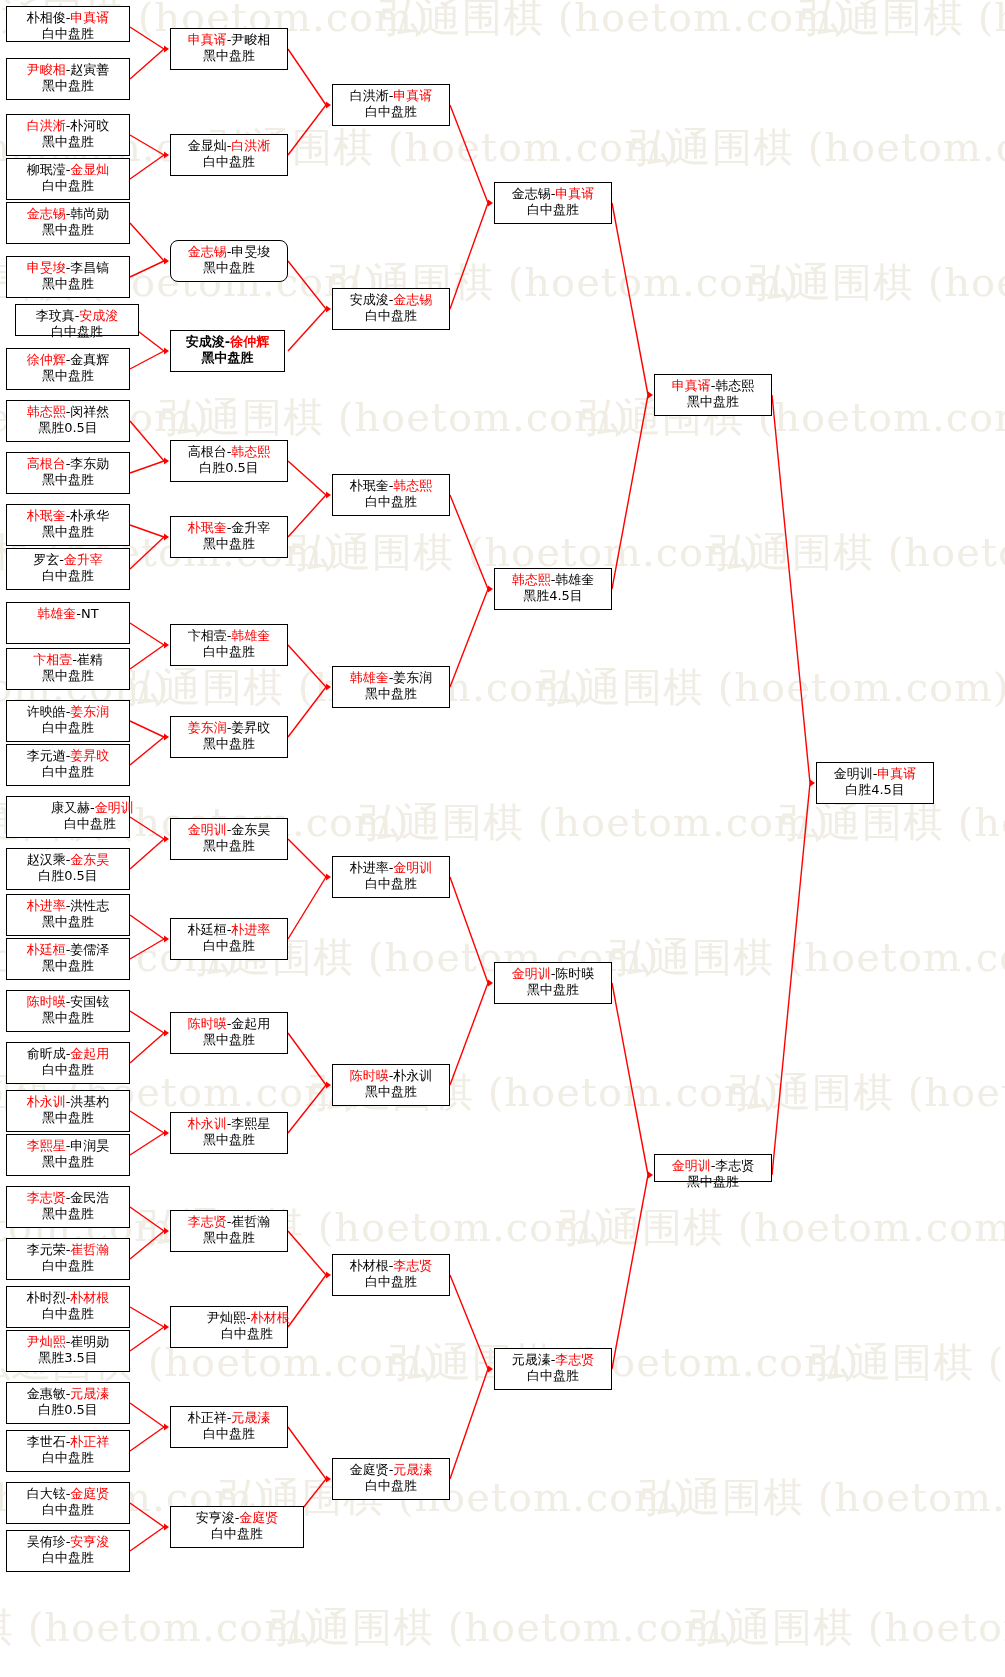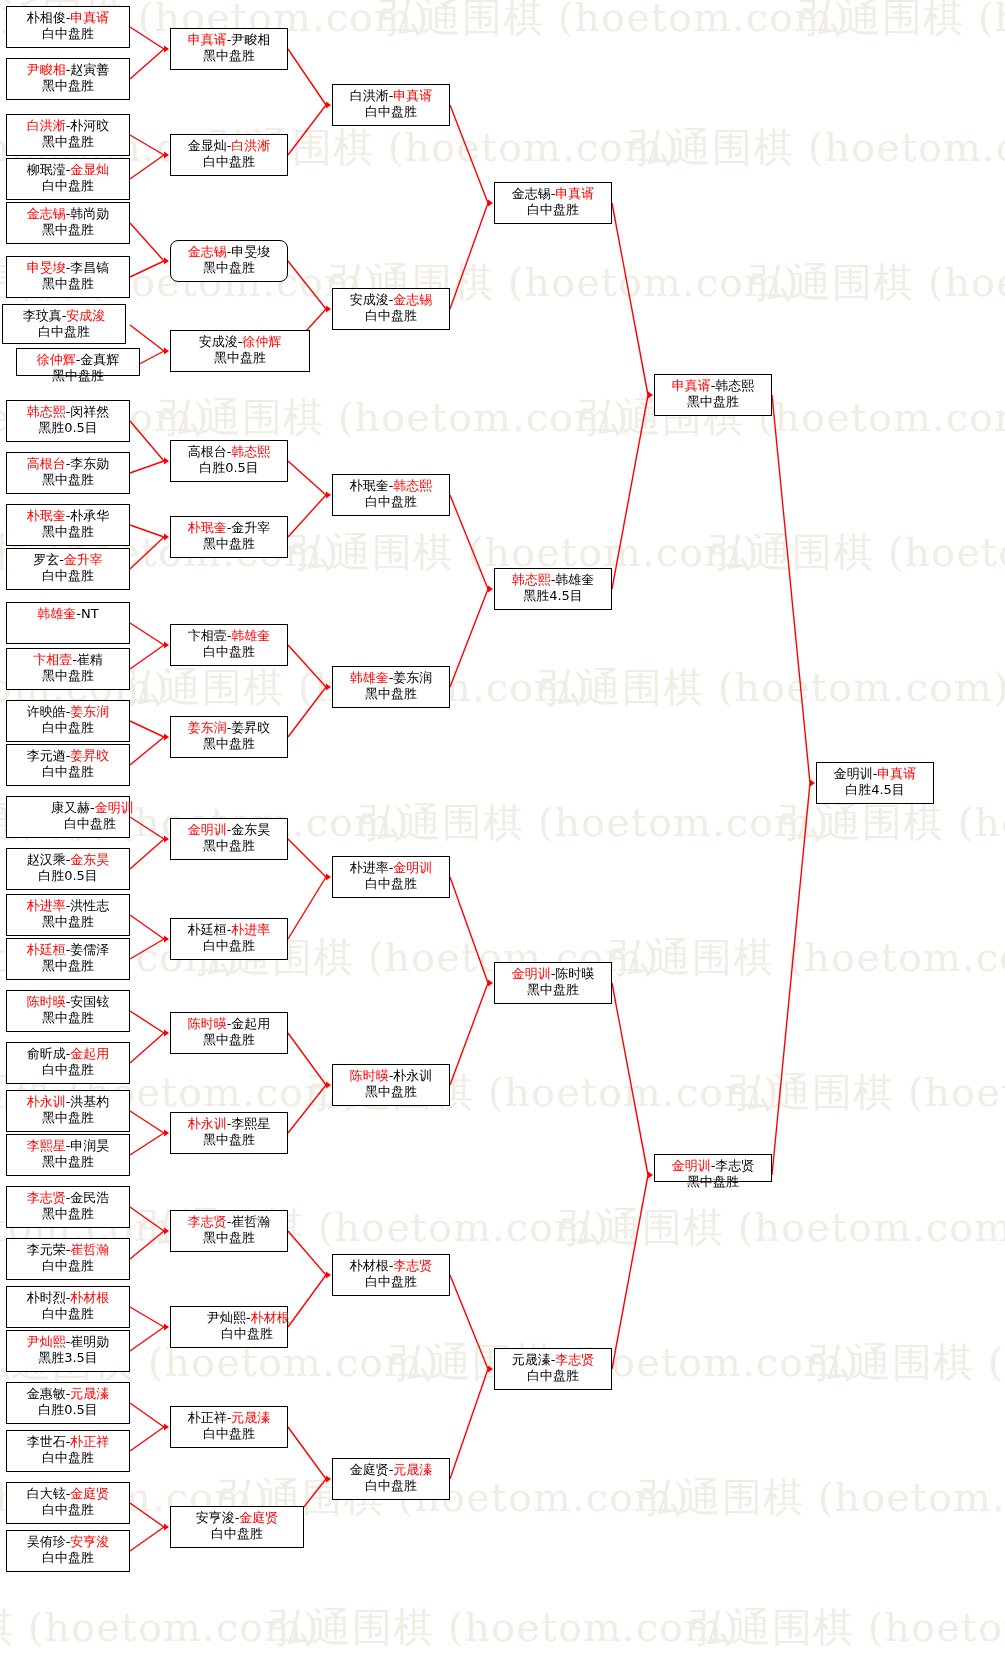--- a/index.html
+++ b/index.html
@@ -160,21 +160,21 @@
       <polygon points="653,395 648,391.5 648,398.5" fill="#ff0000"></polygon>
       <line x1="612" y1="983" x2="648" y2="1175" stroke="#ff0000" stroke-width="1.4"></line>
       <line x1="612" y1="1369" x2="648" y2="1175" stroke="#ff0000" stroke-width="1.4"></line>
       <polygon points="653,1175 648,1171.5 648,1178.5" fill="#ff0000"></polygon>
       <line x1="772" y1="395" x2="810" y2="783" stroke="#ff0000" stroke-width="1.4"></line>
       <line x1="772" y1="1175" x2="810" y2="783" stroke="#ff0000" stroke-width="1.4"></line>
       <polygon points="815,783 810,779.5 810,786.5" fill="#ff0000"></polygon>
     </svg>
 
   <div id="nodes">
-      <div class="node" style="left: 6px; top: 6px; width: 124px; height: 42px;">
+      <div class="node" style="left: 6px; top: 6px; width: 124px; height: 36px;">
         <span class="ln"><span class="k">朴相俊</span><span class="k">-</span><span class="r">申真谞</span></span>
         <span class="ln">白中盘胜</span>
       </div>
       <div class="node" style="left: 6px; top: 58px; width: 124px; height: 42px;">
         <span class="ln"><span class="r">尹畯相</span><span class="k">-</span><span class="k">赵寅善</span></span>
         <span class="ln">黑中盘胜</span>
       </div>
       <div class="node" style="left: 6px; top: 114px; width: 124px; height: 42px;">
         <span class="ln"><span class="r">白洪淅</span><span class="k">-</span><span class="k">朴河旼</span></span>
         <span class="ln">黑中盘胜</span>
@@ -184,25 +184,25 @@
         <span class="ln">白中盘胜</span>
       </div>
       <div class="node" style="left: 6px; top: 202px; width: 124px; height: 42px;">
         <span class="ln"><span class="r">金志锡</span><span class="k">-</span><span class="k">韩尚勋</span></span>
         <span class="ln">黑中盘胜</span>
       </div>
       <div class="node" style="left: 6px; top: 256px; width: 124px; height: 42px;">
         <span class="ln"><span class="r">申旻埈</span><span class="k">-</span><span class="k">李昌镐</span></span>
         <span class="ln">黑中盘胜</span>
       </div>
-      <div class="node" style="left: 2px; top: 304px; width: 124px; height: 40px;">
+      <div class="node" style="left: 15px; top: 304px; width: 124px; height: 32px;">
         <span class="ln"><span class="k">李玟真</span><span class="k">-</span><span class="r">安成浚</span></span>
         <span class="ln">白中盘胜</span>
       </div>
-      <div class="node" style="left: 16px; top: 348px; width: 124px; height: 28px;">
+      <div class="node" style="left: 6px; top: 348px; width: 124px; height: 42px;">
         <span class="ln"><span class="r">徐仲辉</span><span class="k">-</span><span class="k">金真辉</span></span>
         <span class="ln">黑中盘胜</span>
       </div>
       <div class="node" style="left: 6px; top: 400px; width: 124px; height: 42px;">
         <span class="ln"><span class="r">韩态熙</span><span class="k">-</span><span class="k">闵祥然</span></span>
         <span class="ln">黑胜0.5目</span>
       </div>
       <div class="node" style="left: 6px; top: 452px; width: 124px; height: 42px;">
         <span class="ln"><span class="r">高根台</span><span class="k">-</span><span class="k">李东勋</span></span>
         <span class="ln">黑中盘胜</span>
@@ -300,21 +300,21 @@
         <span class="ln">黑中盘胜</span>
       </div>
       <div class="node" style="left: 170px; top: 134px; width: 118px; height: 42px;">
         <span class="ln"><span class="k">金显灿</span><span class="k">-</span><span class="r">白洪淅</span></span>
         <span class="ln">白中盘胜</span>
       </div>
       <div class="node" style="left: 170px; top: 240px; width: 118px; height: 42px; border-radius: 8px;">
         <span class="ln"><span class="r">金志锡</span><span class="k">-</span><span class="k">申旻埈</span></span>
         <span class="ln">黑中盘胜</span>
       </div>
-      <div class="node" style="left: 170px; top: 330px; width: 140px; height: 42px;">
+      <div class="node" style="left: 170px; top: 330px; width: 115px; height: 42px; font-weight: bold;">
         <span class="ln"><span class="k">安成浚</span><span class="k">-</span><span class="r">徐仲辉</span></span>
         <span class="ln">黑中盘胜</span>
       </div>
       <div class="node" style="left: 170px; top: 440px; width: 118px; height: 42px;">
         <span class="ln"><span class="k">高根台</span><span class="k">-</span><span class="r">韩态熙</span></span>
         <span class="ln">白胜0.5目</span>
       </div>
       <div class="node" style="left: 170px; top: 516px; width: 118px; height: 42px;">
         <span class="ln"><span class="r">朴珉奎</span><span class="k">-</span><span class="k">金升宰</span></span>
         <span class="ln">黑中盘胜</span>

